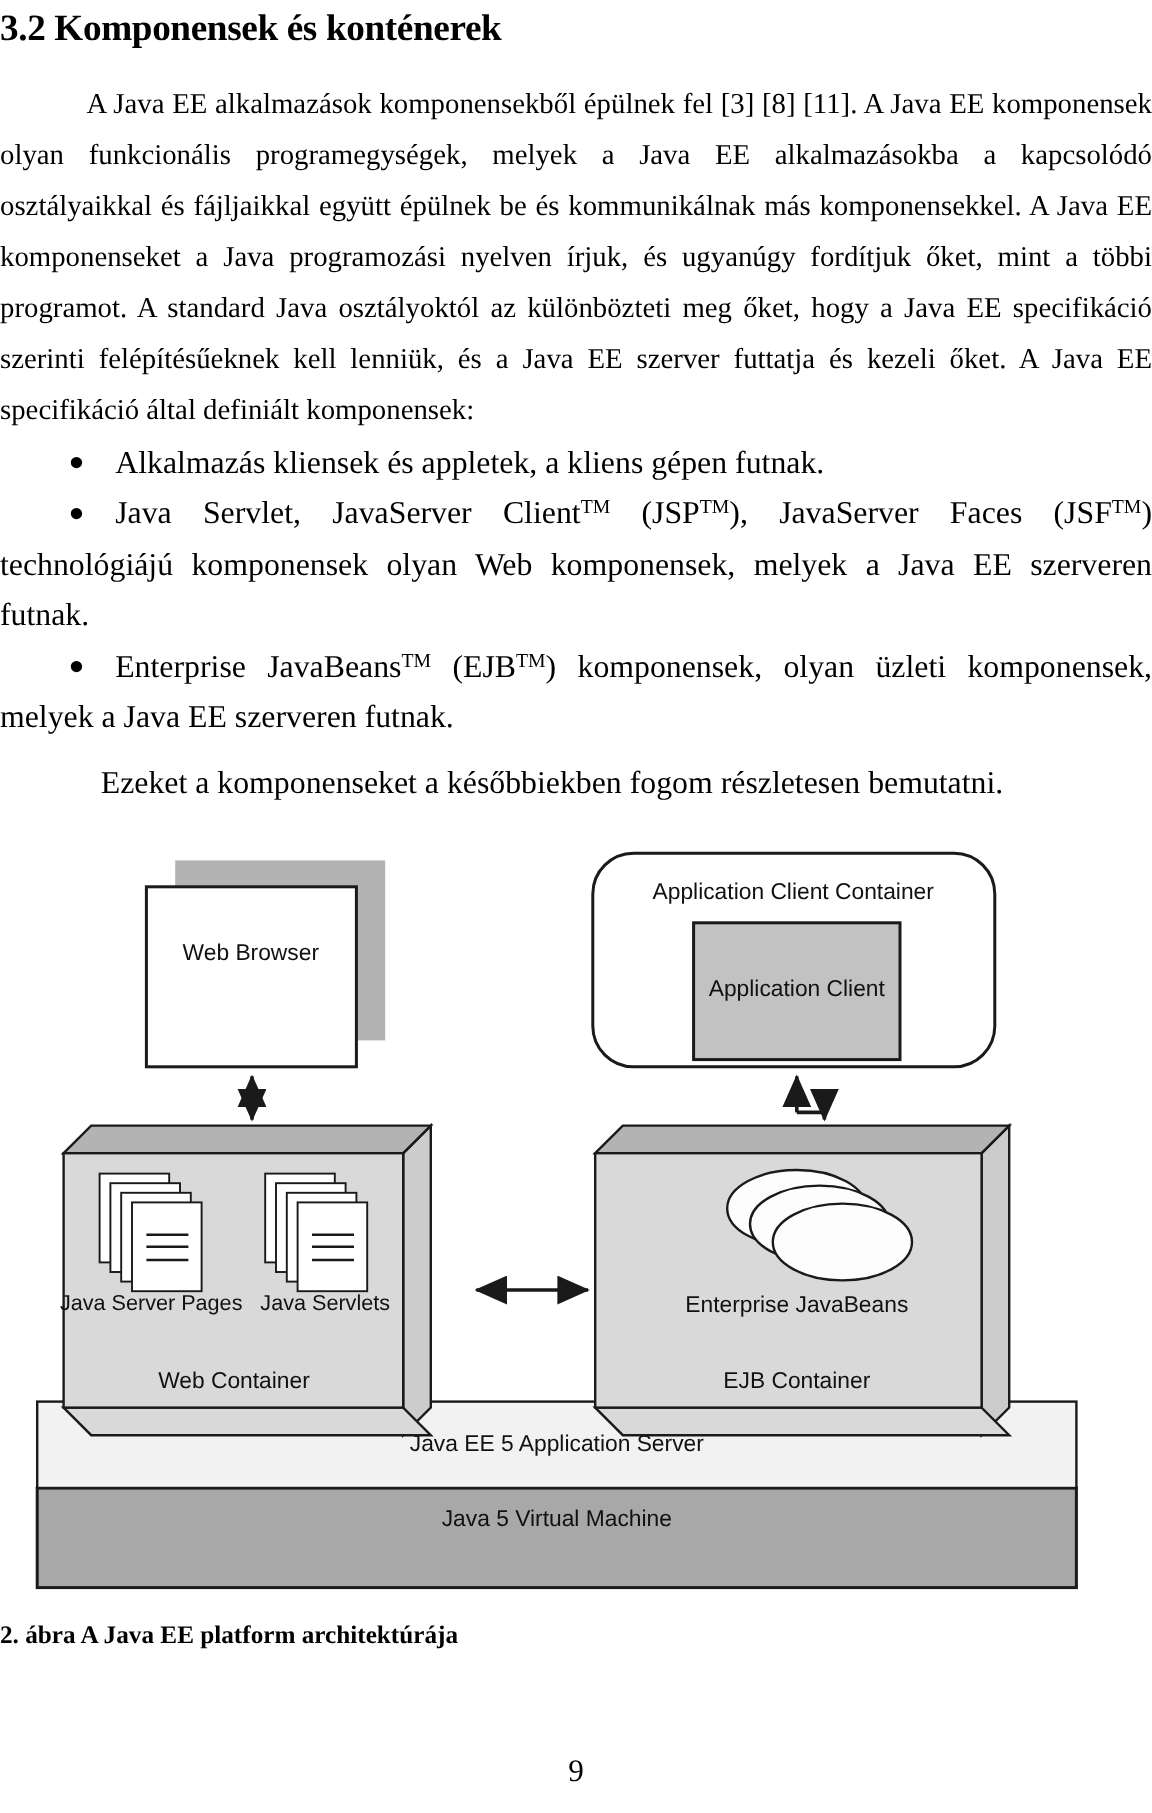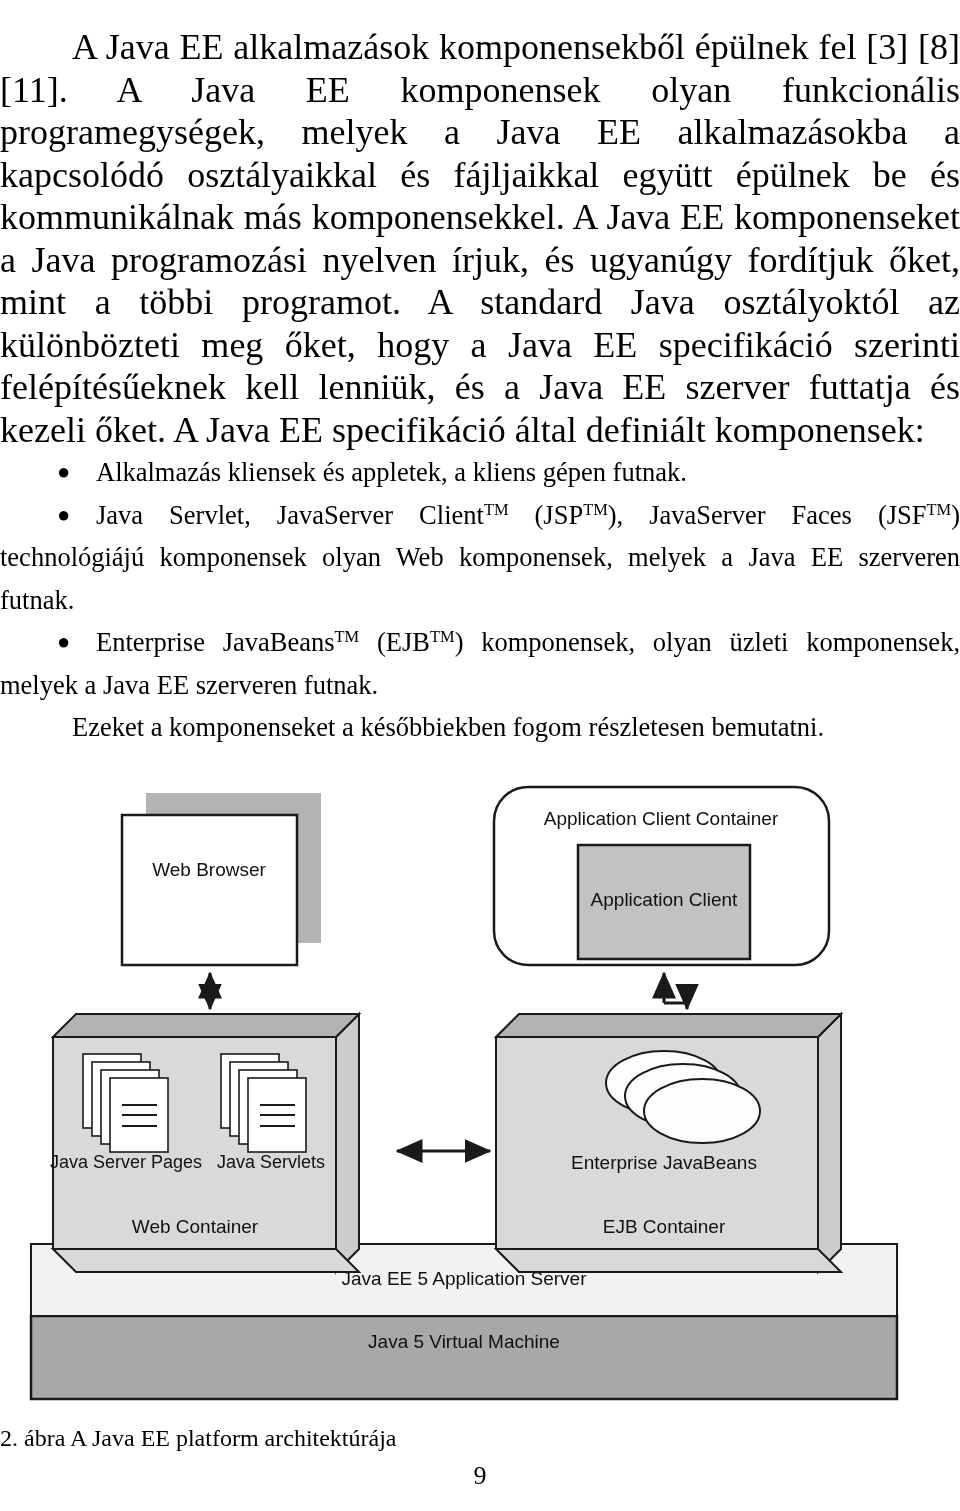--- a/index.html
+++ b/index.html
@@ -29,21 +29,21 @@
     font-weight: bold;
     font-size: 31px;
     line-height: 34px;
     letter-spacing: -0.3px;
     margin: 0;
     padding: 6px 0 0 0;
   }
 
   
   .body-text {
-    font-size: 36px;
+    font-size: 24px;
     line-height: 42.5px;
     text-align: justify;
     text-justify: inter-word;
     margin: 0;
     hyphens: none;
   }
   .body-text.first {
     padding-top: 26px;
     text-indent: 72px;
   }
@@ -71,21 +71,21 @@
   }
   .bullet-item .bullet-body {
     display: block;
     text-indent: 96px;
   }
 
   .para-trailing {
     font-size: 26.5px;
     line-height: 42.5px;
     text-align: justify;
-    margin: 0;
+    margin: 12px;
   }
   .para-indent {
     text-indent: 72px;
   }
 
   sup {
     font-size: 0.62em;
     vertical-align: 0.52em;
     line-height: 0;
   }
@@ -96,22 +96,22 @@
     width: 960px;
     height: 640px;
     margin-top: 14px;
   }
   .figure-wrap svg {
     display: block;
   }
 
   .figure-caption {
     font-family: "Liberation Serif", "DejaVu Serif", serif;
-    font-weight: normal;
-    font-size: 24px;
+    font-weight: bold;
+    font-size: 21px;
     line-height: 26px;
     margin: 0;
     padding-top: 22px;
   }
 
   
   .page-number {
     position: absolute;
     left: 0;
     right: 0;
@@ -130,20 +130,21 @@
     font-family: "Liberation Sans", "DejaVu Sans", sans-serif;
     font-size: 18px;
     fill: #111111;
   }
 </style>
 </head>
 <body>
 
 <div class="page">
 
+  <h2 class="section-heading">3.2 Komponensek és konténerek</h2>
 
   <p class="body-text first">A Java EE alkalmazások komponensekből épülnek fel [3] [8] [11]. A Java EE komponensek olyan funkcionális programegységek, melyek a Java EE alkalmazásokba a kapcsolódó osztályaikkal és fájljaikkal együtt épülnek be és kommunikálnak más komponensekkel. A Java EE komponenseket a Java programozási nyelven írjuk, és ugyanúgy fordítjuk őket, mint a többi programot. A standard Java osztályoktól az különbözteti meg őket, hogy a Java EE specifikáció szerinti felépítésűeknek kell lenniük, és a Java EE szerver futtatja és kezeli őket. A Java EE specifikáció által definiált komponensek:</p>
 
   <ul class="bullet-list">
 
     <li class="bullet-item">
       <span class="bullet-dot">●</span>
       <span class="bullet-body">
         <span>Alkalmazás kliensek és appletek, a kliens gépen futnak.</span>
       </span>

